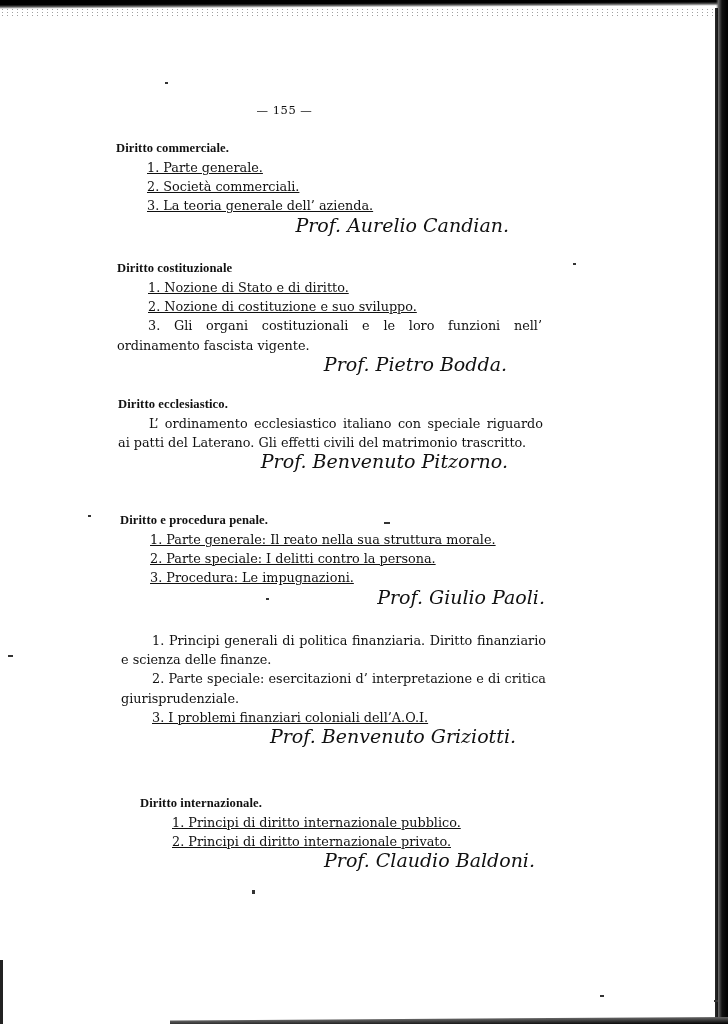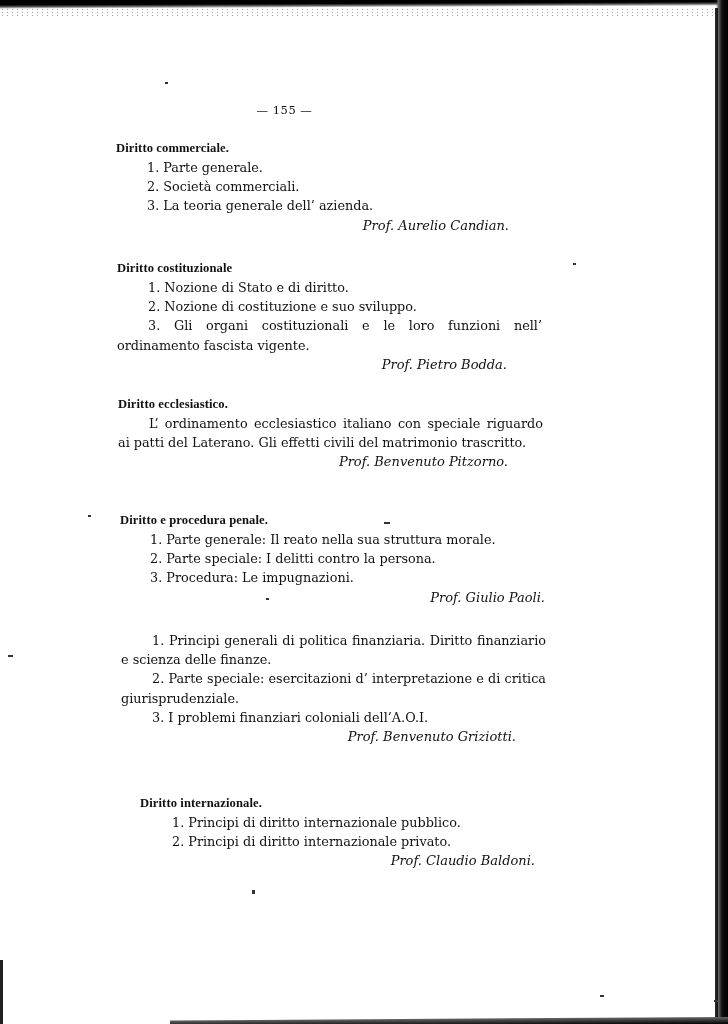--- a/index.html
+++ b/index.html
@@ -40,24 +40,24 @@
     }
     .page-number span { display: inline-block; margin-left: -85px; }
     .section { position: absolute; left: 116px; width: 425px; }
     .section h2 {
       margin: 0; font-family: Liberation Serif, serif;
       font-weight: bold; font-size: 12.6px; line-height: 20px; letter-spacing: 0.1px;
     }
     .item {
       font-size: 12.8px; line-height: 19.2px; text-align: justify;
     }
-    .item.indent { padding-left: 31px; text-align: left; white-space: nowrap; }
+    .item.indent { padding-left: 31px; text-align: left; white-space: nowrap; text-decoration: underline; }
     .item.para { text-indent: 31px; }
     .prof {
-      font-style: italic; font-size: 13px; line-height: 19px; text-align: right;
+      font-style: italic; font-size: 19px; line-height: 19px; text-align: right;
       padding-right: 32px;
     }
     .dot { position: absolute; width: 3px; height: 2px; background: #333; }
   </style>
 </head>
 <body>
 
 <div class="scan-top"></div>
 <div class="scan-top-speckle"></div>
 <div class="scan-right"></div>

